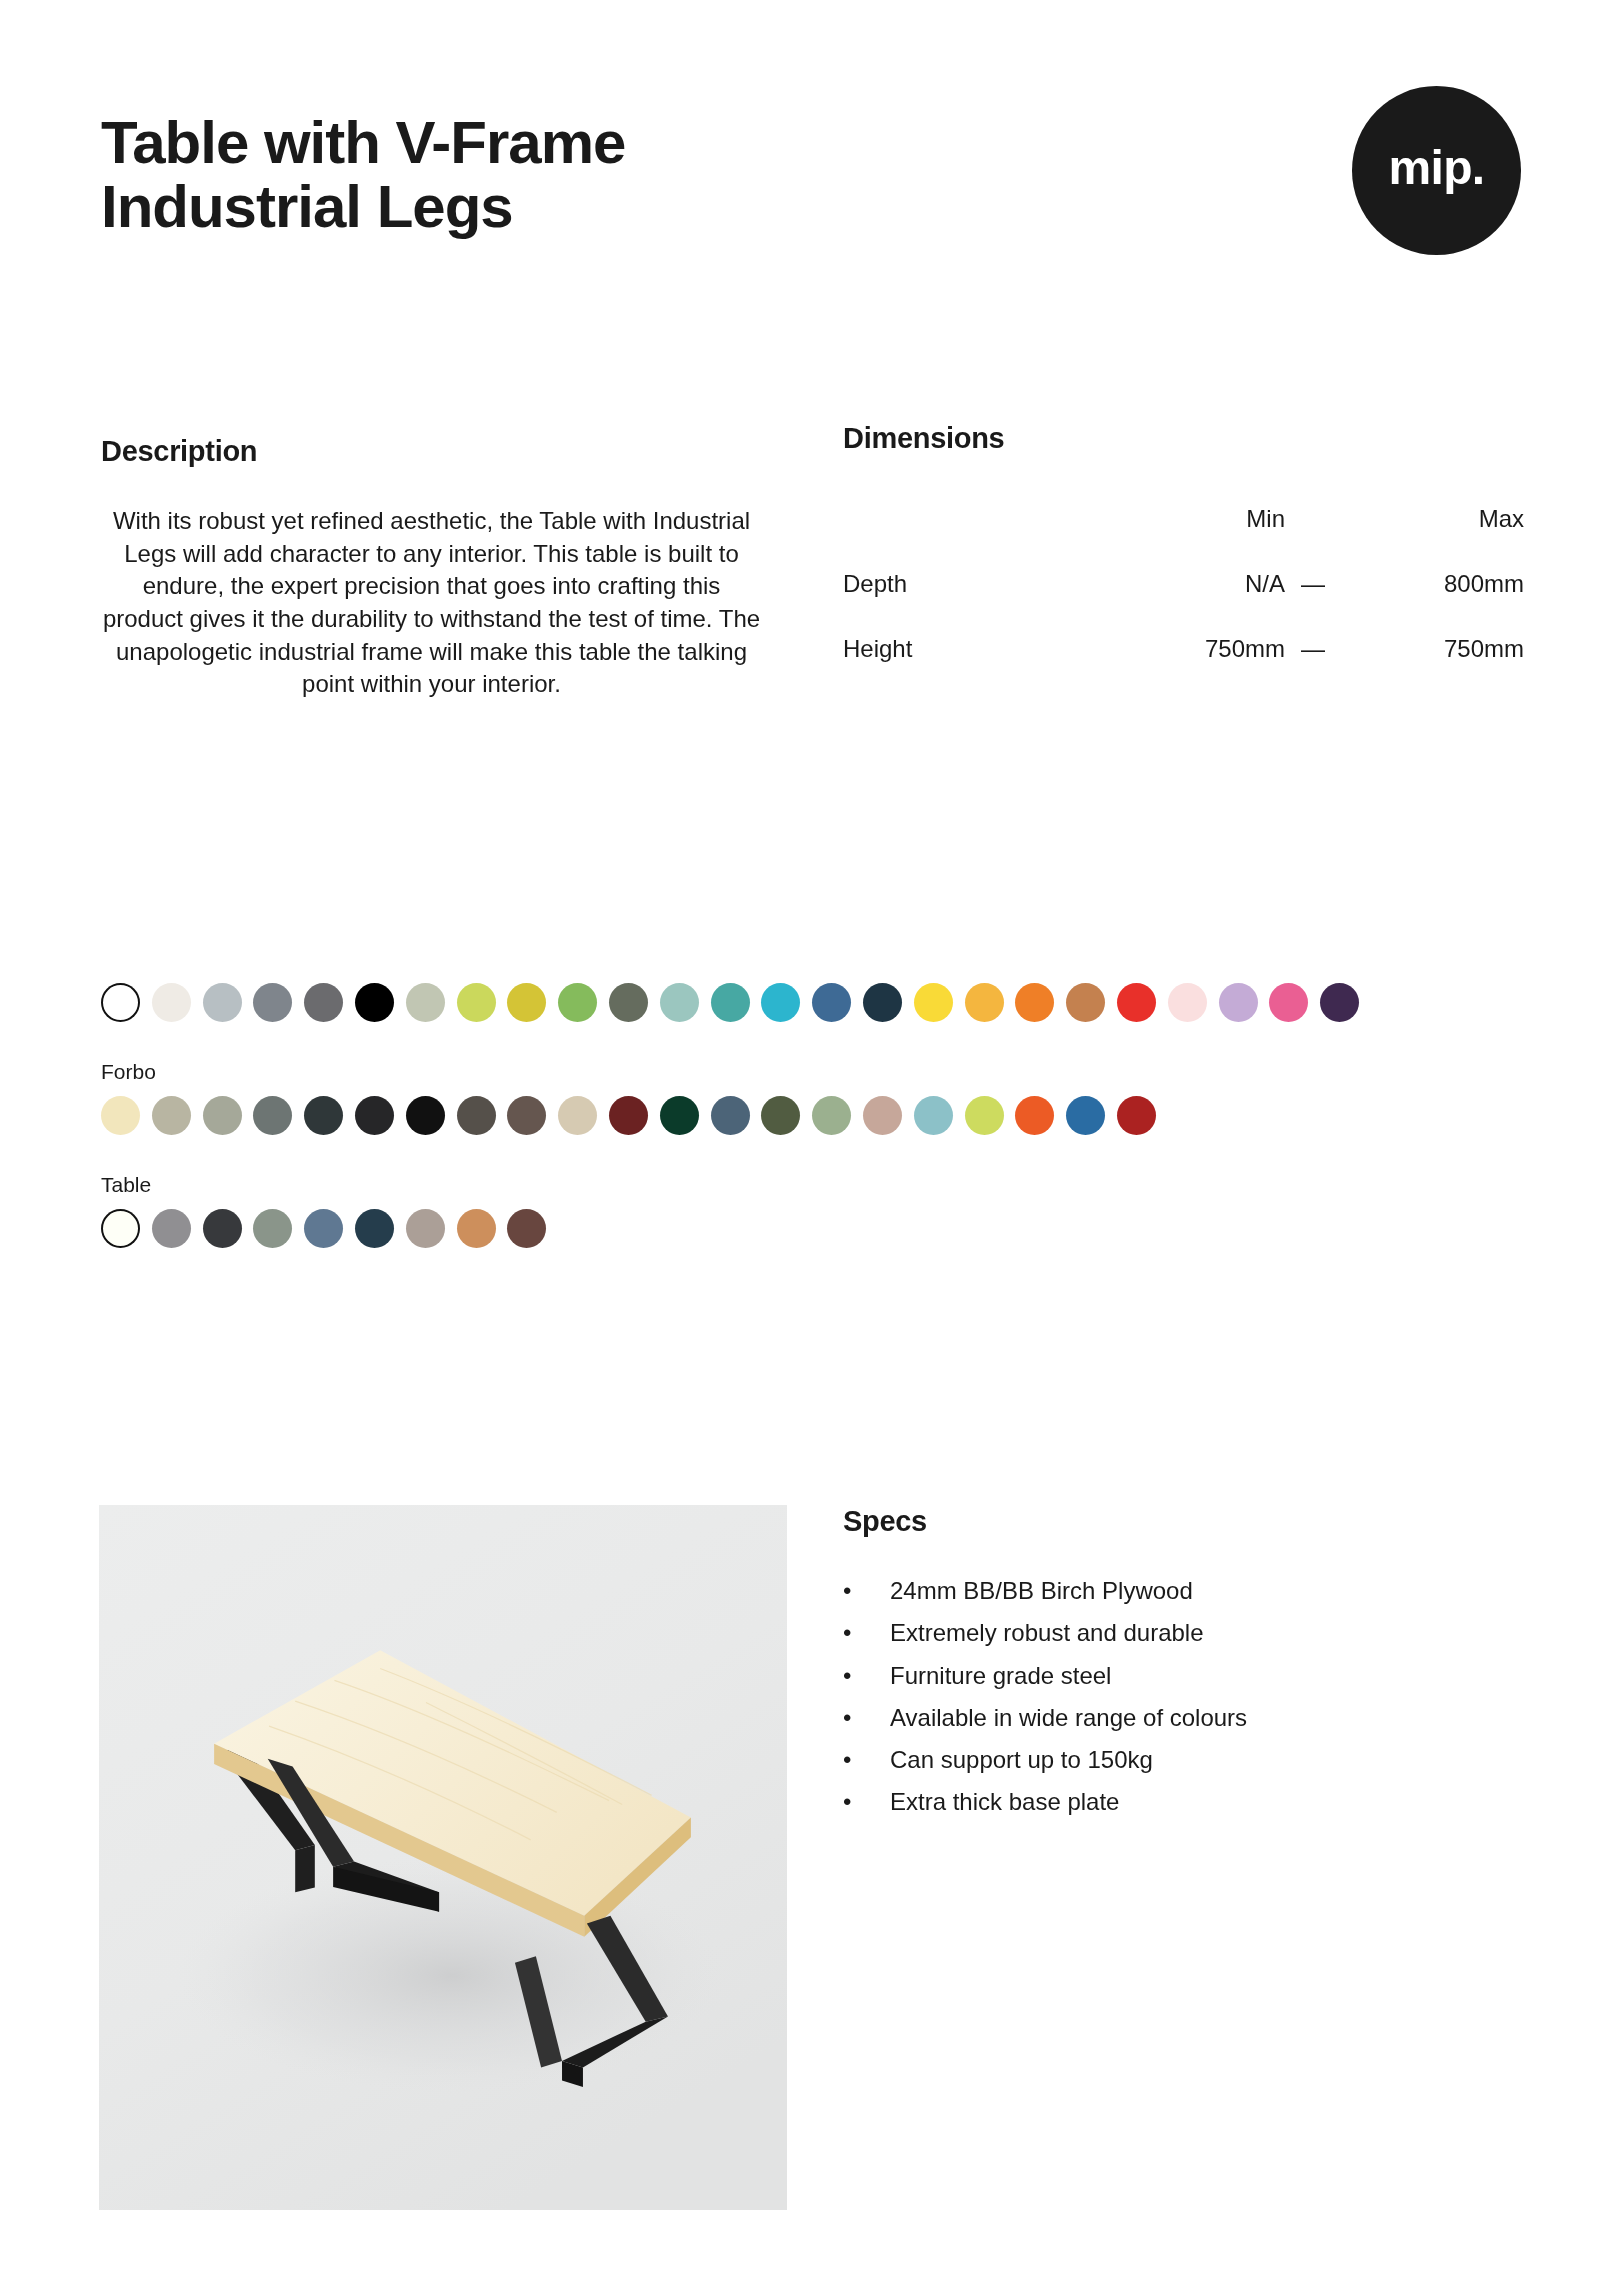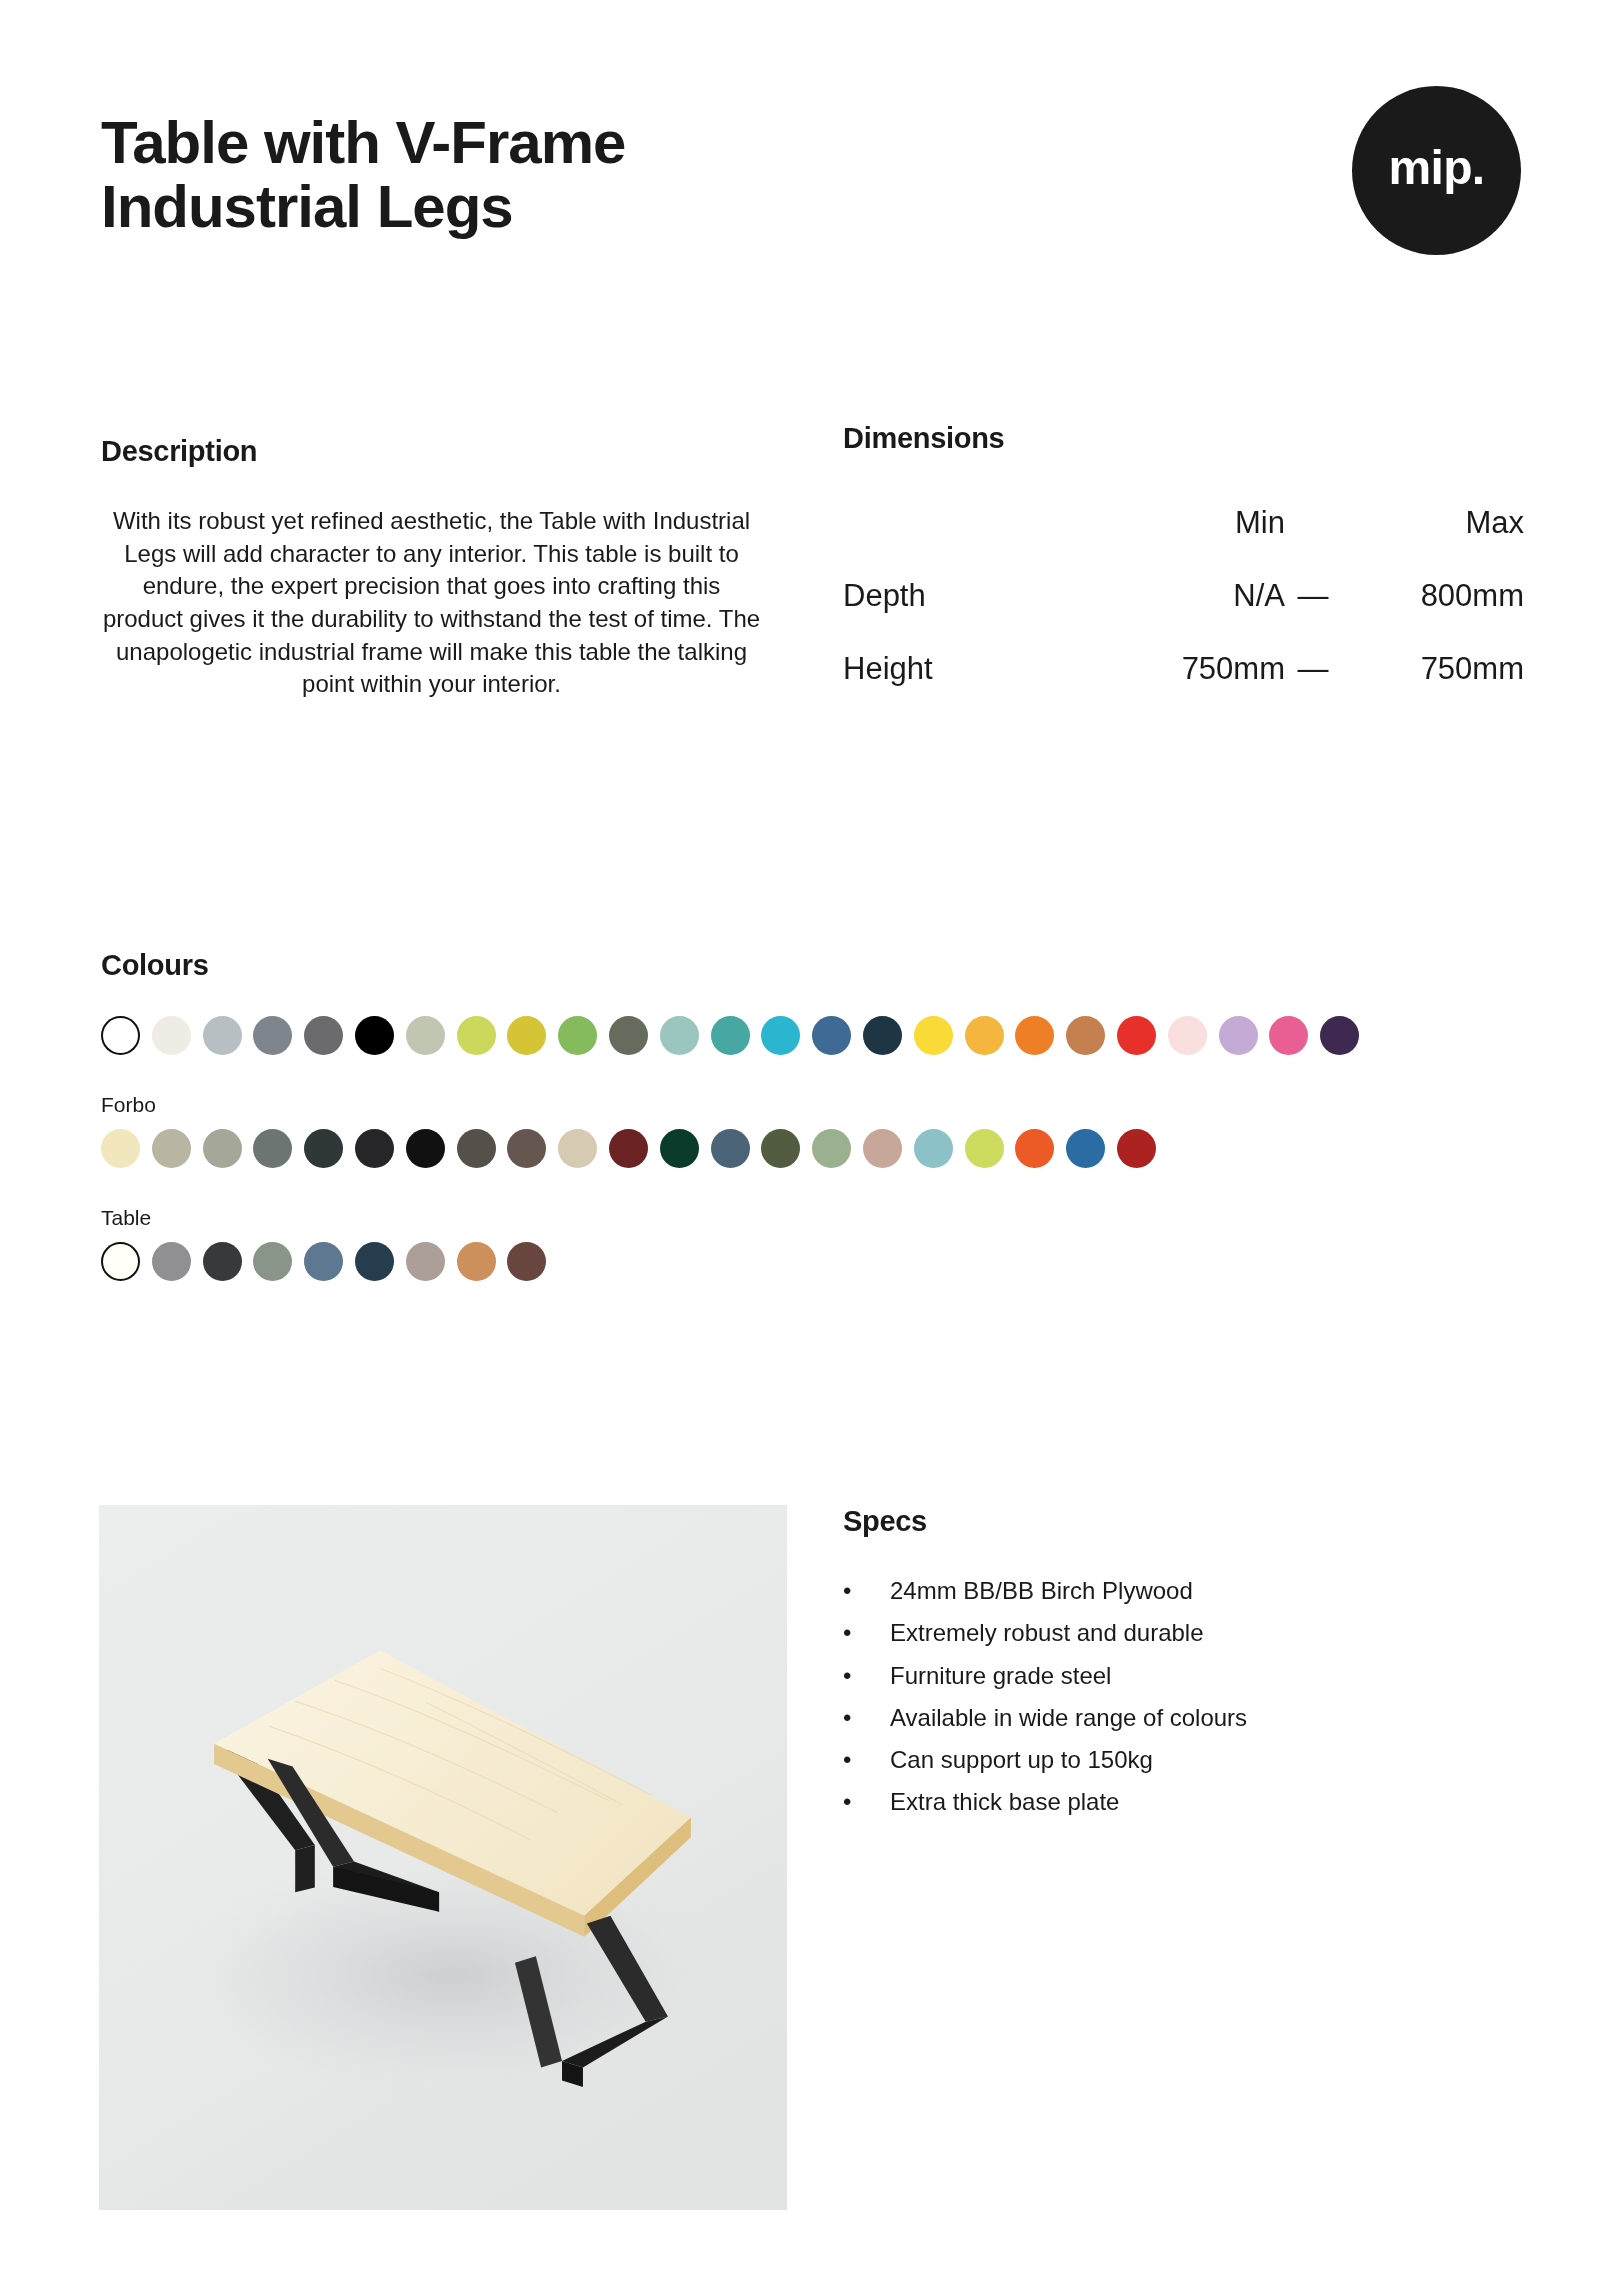--- a/index.html
+++ b/index.html
@@ -93,21 +93,21 @@
     left: 843px;
     top: 422px;
     width: 681px;
   }
   .dims-table {
     margin-top: 50px;
     width: 681px;
     border-collapse: collapse;
   }
   .dims-table th, .dims-table td {
-    font-size: 31px;
+    font-size: 24px;
     font-weight: normal;
     color: #1a1a1a;
     padding: 0;
     vertical-align: middle;
   }
   .dims-table thead th {
     padding-bottom: 37px;
   }
   .dims-table tbody td {
     padding-bottom: 37px;
@@ -225,21 +225,20 @@
             <td class="col-label">Height</td>
             <td class="col-min">750mm</td>
             <td class="col-dash">—</td>
             <td class="col-max">750mm</td>
           </tr>
         </tbody>
     </table>
   </div>
 
   <div class="colours-block">
-    <h2 class="h2">Colours</h2>
     <div id="swatch-groups">
         <div class="swatch-group">
           <div class="swatch-row">
             <div class="swatch outlined" title="#ffffff" style="background: rgb(255, 255, 255);"></div>
             <div class="swatch" title="#efebe5" style="background: rgb(239, 235, 229);"></div>
             <div class="swatch" title="#b7bfc3" style="background: rgb(183, 191, 195);"></div>
             <div class="swatch" title="#7f858c" style="background: rgb(127, 133, 140);"></div>
             <div class="swatch" title="#6b6b6e" style="background: rgb(107, 107, 110);"></div>
             <div class="swatch" title="#000000" style="background: rgb(0, 0, 0);"></div>
             <div class="swatch" title="#c1c6b3" style="background: rgb(193, 198, 179);"></div>

